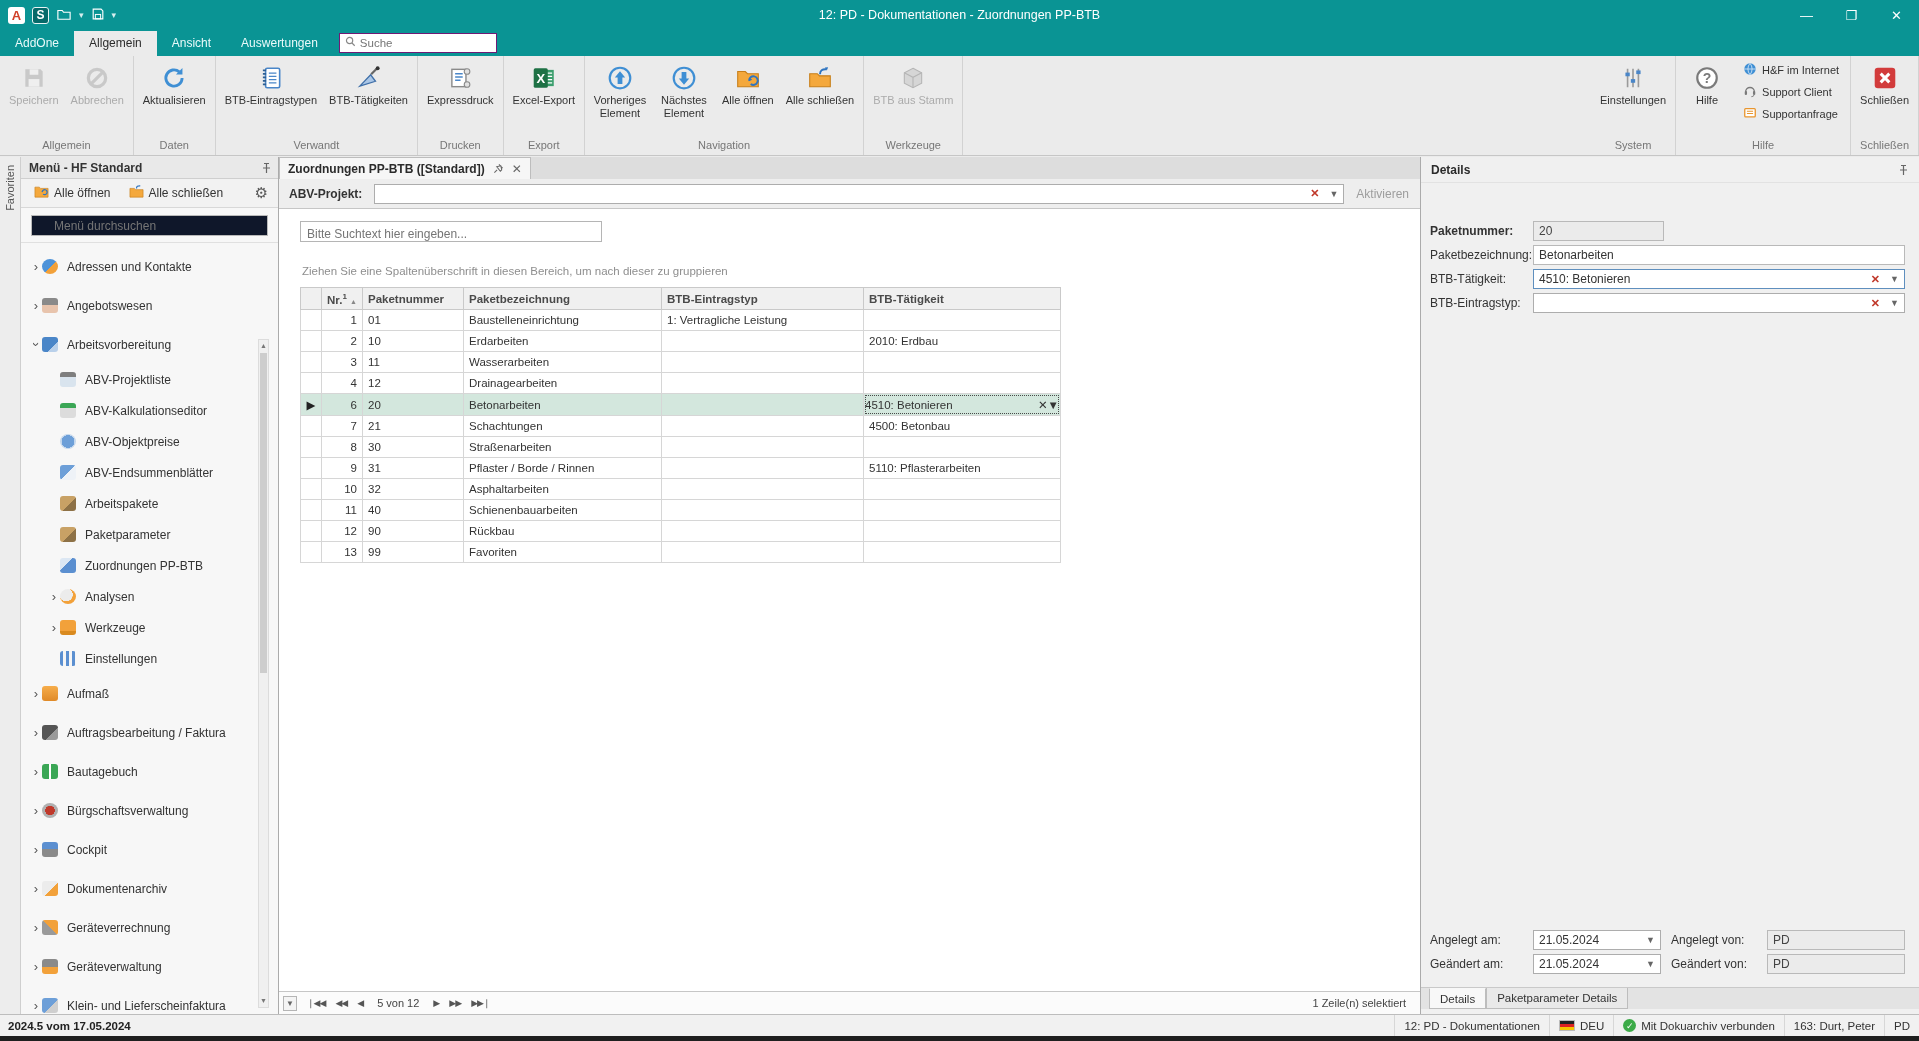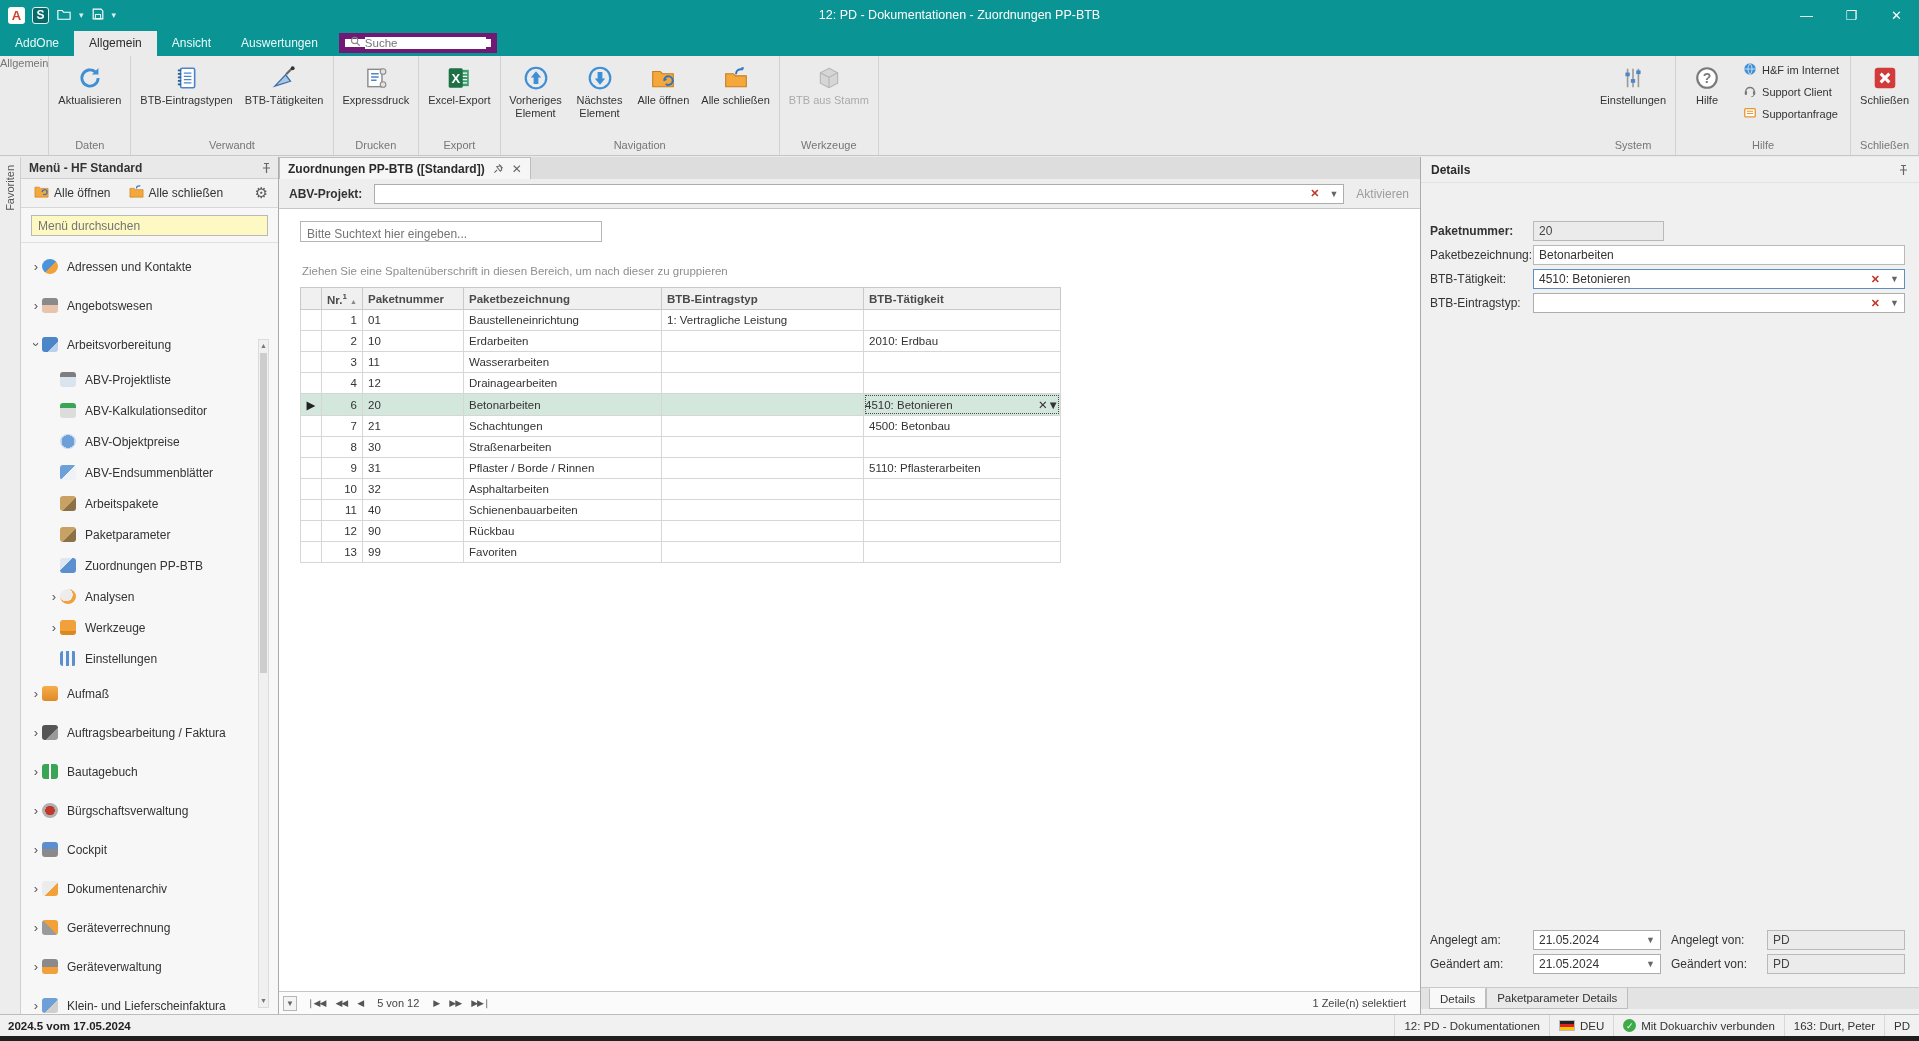--- a/index.html
+++ b/index.html
@@ -14,21 +14,21 @@
   .logo-s { width:17px; height:17px; background:#066a6a; border:1px solid #e8f4f4; border-radius:3px; color:#fff; font-weight:bold; font-size:12px; display:flex; align-items:center; justify-content:center; }
   .qat .caret { color:#d7efef; font-size:9px; }
   .title-text { position:absolute; left:0; right:0; text-align:center; color:#fff; font-size:12.5px; pointer-events:none; }
   .winbtns { margin-left:auto; display:flex; height:30px; }
   .winbtn { width:45px; height:30px; color:#fff; display:flex; align-items:center; justify-content:center; font-size:13px; }
 
   
   .ribtabs { position:absolute; top:30px; left:0; right:0; height:26px; background:#0a9494; display:flex; align-items:flex-end; }
   .ribtab { padding:5px 15px 6px 15px; color:#eafafa; font-size:12px; }
   .ribtab.active { background:#ebebeb; color:#2b2b2b; }
-  .rib-search { margin-left:6px; margin-bottom:3px; width:158px; height:20px; background:#fff; border:6px solid #701a75; display:flex; align-items:center; padding:0 5px; gap:4px; }
+  .rib-search { margin-left:6px; margin-bottom:3px; width:158px; height:20px; background:#fff; border:1px solid #701a75; display:flex; align-items:center; padding:0 5px; gap:4px; }
   .rib-search input { border:0; outline:0; width:100%; font-size:11.5px; font-family:"Liberation Sans",sans-serif; color:#555; }
 
   
   .ribbon { position:absolute; top:56px; left:0; right:0; height:100px; background:#ebebeb; border-bottom:1px solid #c6c6c6; display:flex; }
   .rgroup { display:flex; flex-direction:column; border-right:1px solid #d2d2d2; }
   .rgroup-content { flex:1; display:flex; align-items:stretch; padding:2px 3px; }
   .rgroup-label { height:17px; text-align:center; color:#767676; font-size:11px; padding-top:1px; }
   .rbtn { display:flex; flex-direction:column; align-items:center; min-width:56px; max-width:112px; padding:4px 6px 1px 6px; text-align:center; }
   .rbtn .ric { height:32px; display:flex; align-items:center; }
   .rbtn .rlb { font-size:11px; line-height:13px; color:#333; }
@@ -43,21 +43,21 @@
   .favstrip span { display:block; margin:8px auto 0 auto; writing-mode:vertical-rl; transform:rotate(180deg); font-size:11px; color:#555; }
 
   
   .sidebar { position:absolute; left:21px; top:0; bottom:0; width:258px; background:#f7f7f7; border-right:1px solid #ababab; display:flex; flex-direction:column; }
   .side-head { height:22px; background:#e9e9e9; border-bottom:1px solid #cfcfcf; display:flex; align-items:center; padding:0 6px 0 8px; font-weight:bold; color:#333; }
   .side-head .pin { margin-left:auto; }
   .side-tools { height:29px; background:#f2f2f2; border-bottom:1px solid #d8d8d8; display:flex; align-items:center; padding:0 6px; gap:4px; }
   .side-tool { display:flex; align-items:center; gap:5px; padding:3px 7px; font-size:12px; color:#333; }
   .side-tools .gear { margin-left:auto; font-size:15px; color:#5a5a5a; padding-right:4px; }
   .side-search { padding:7px 10px 6px 10px; border-bottom:1px solid #e0e0e0; }
-  .side-search input { width:100%; height:21px; border:1px solid #b9b9b9; padding:0 6px; font-size:12px; font-family:"Liberation Sans",sans-serif; color:#888; background:#fef9c3; outline:none; }
+  .side-search input { width:100%; height:21px; border:1px solid #b9b9b9; padding:0 22px; font-size:12px; font-family:"Liberation Sans",sans-serif; color:#888; background:#0f172a; outline:none; }
   .tree { flex:1; overflow:hidden; position:relative; background:#f7f7f7; padding-top:4px; }
   .trow { display:flex; align-items:center; }
   .trow .chev { width:12px; font-size:13px; color:#555; flex:0 0 12px; text-align:center; }
   .trow .chev.down { transform:rotate(90deg); }
   .ticon { width:16px; height:15px; border-radius:3px; margin-right:9px; flex:0 0 16px; }
   .trow .tlabel { color:#333; font-size:12px; white-space:nowrap; }
   .vscroll { position:absolute; right:9px; top:96px; bottom:6px; width:11px; background:#f0f0f0; border:1px solid #dcdcdc; }
   .vscroll .arr { height:12px; text-align:center; font-size:7px; color:#777; line-height:12px; }
   .vscroll .thumb { position:absolute; top:13px; left:1px; right:1px; height:320px; background:#cdcdcd; }
   .vscroll .arrb { position:absolute; bottom:0; left:0; right:0; height:12px; text-align:center; font-size:7px; color:#777; line-height:12px; }
@@ -164,20 +164,41 @@
             <circle cx="5" cy="5" r="3.4" fill="none" stroke="#888" stroke-width="1.3"></circle>
             <path d="M7.6 7.6l3 3" stroke="#888" stroke-width="1.3"></path>
           </svg></span>
       <input placeholder="Suche" style="">
     </div>
   </div>
 
   <div class="ribbon">
 
     <div class="rgroup">
+      <div class="rgroup-content">
+        <div class="rbtn disabled">
+          <span class="ric">
+              <svg width="26" height="26" viewBox="0 0 24 24">
+                <path d="M4 4h14l2 2v14H4z" fill="#c9c9c9"></path>
+                <rect x="8" y="4" width="8" height="5" fill="#efefef"></rect>
+                <rect x="7" y="13" width="10" height="7" fill="#efefef"></rect>
+              </svg>
+            </span>
+          <span class="rlb">Speichern</span>
+        </div>
+        <div class="rbtn disabled">
+          <span class="ric">
+              <svg width="26" height="26" viewBox="0 0 24 24">
+                <circle cx="12" cy="12" r="8" fill="none" stroke="#c9c9c9" stroke-width="3"></circle>
+                <path d="M6.8 17.2 17.2 6.8" stroke="#c9c9c9" stroke-width="3"></path>
+              </svg>
+            </span>
+          <span class="rlb">Abbrechen</span>
+        </div>
+      </div>
       <div class="rgroup-label">Allgemein</div>
     </div>
 
     <div class="rgroup">
       <div class="rgroup-content">
         <div class="rbtn">
           <span class="ric">
               <svg width="26" height="26" viewBox="0 0 24 24">
                 <path d="M19.5 12a7.5 7.5 0 1 1-2.6-5.7" fill="none" stroke="#3f8fd4" stroke-width="2.6"></path>
                 <path d="M19.8 2.8v6h-6z" fill="#3f8fd4"></path>

